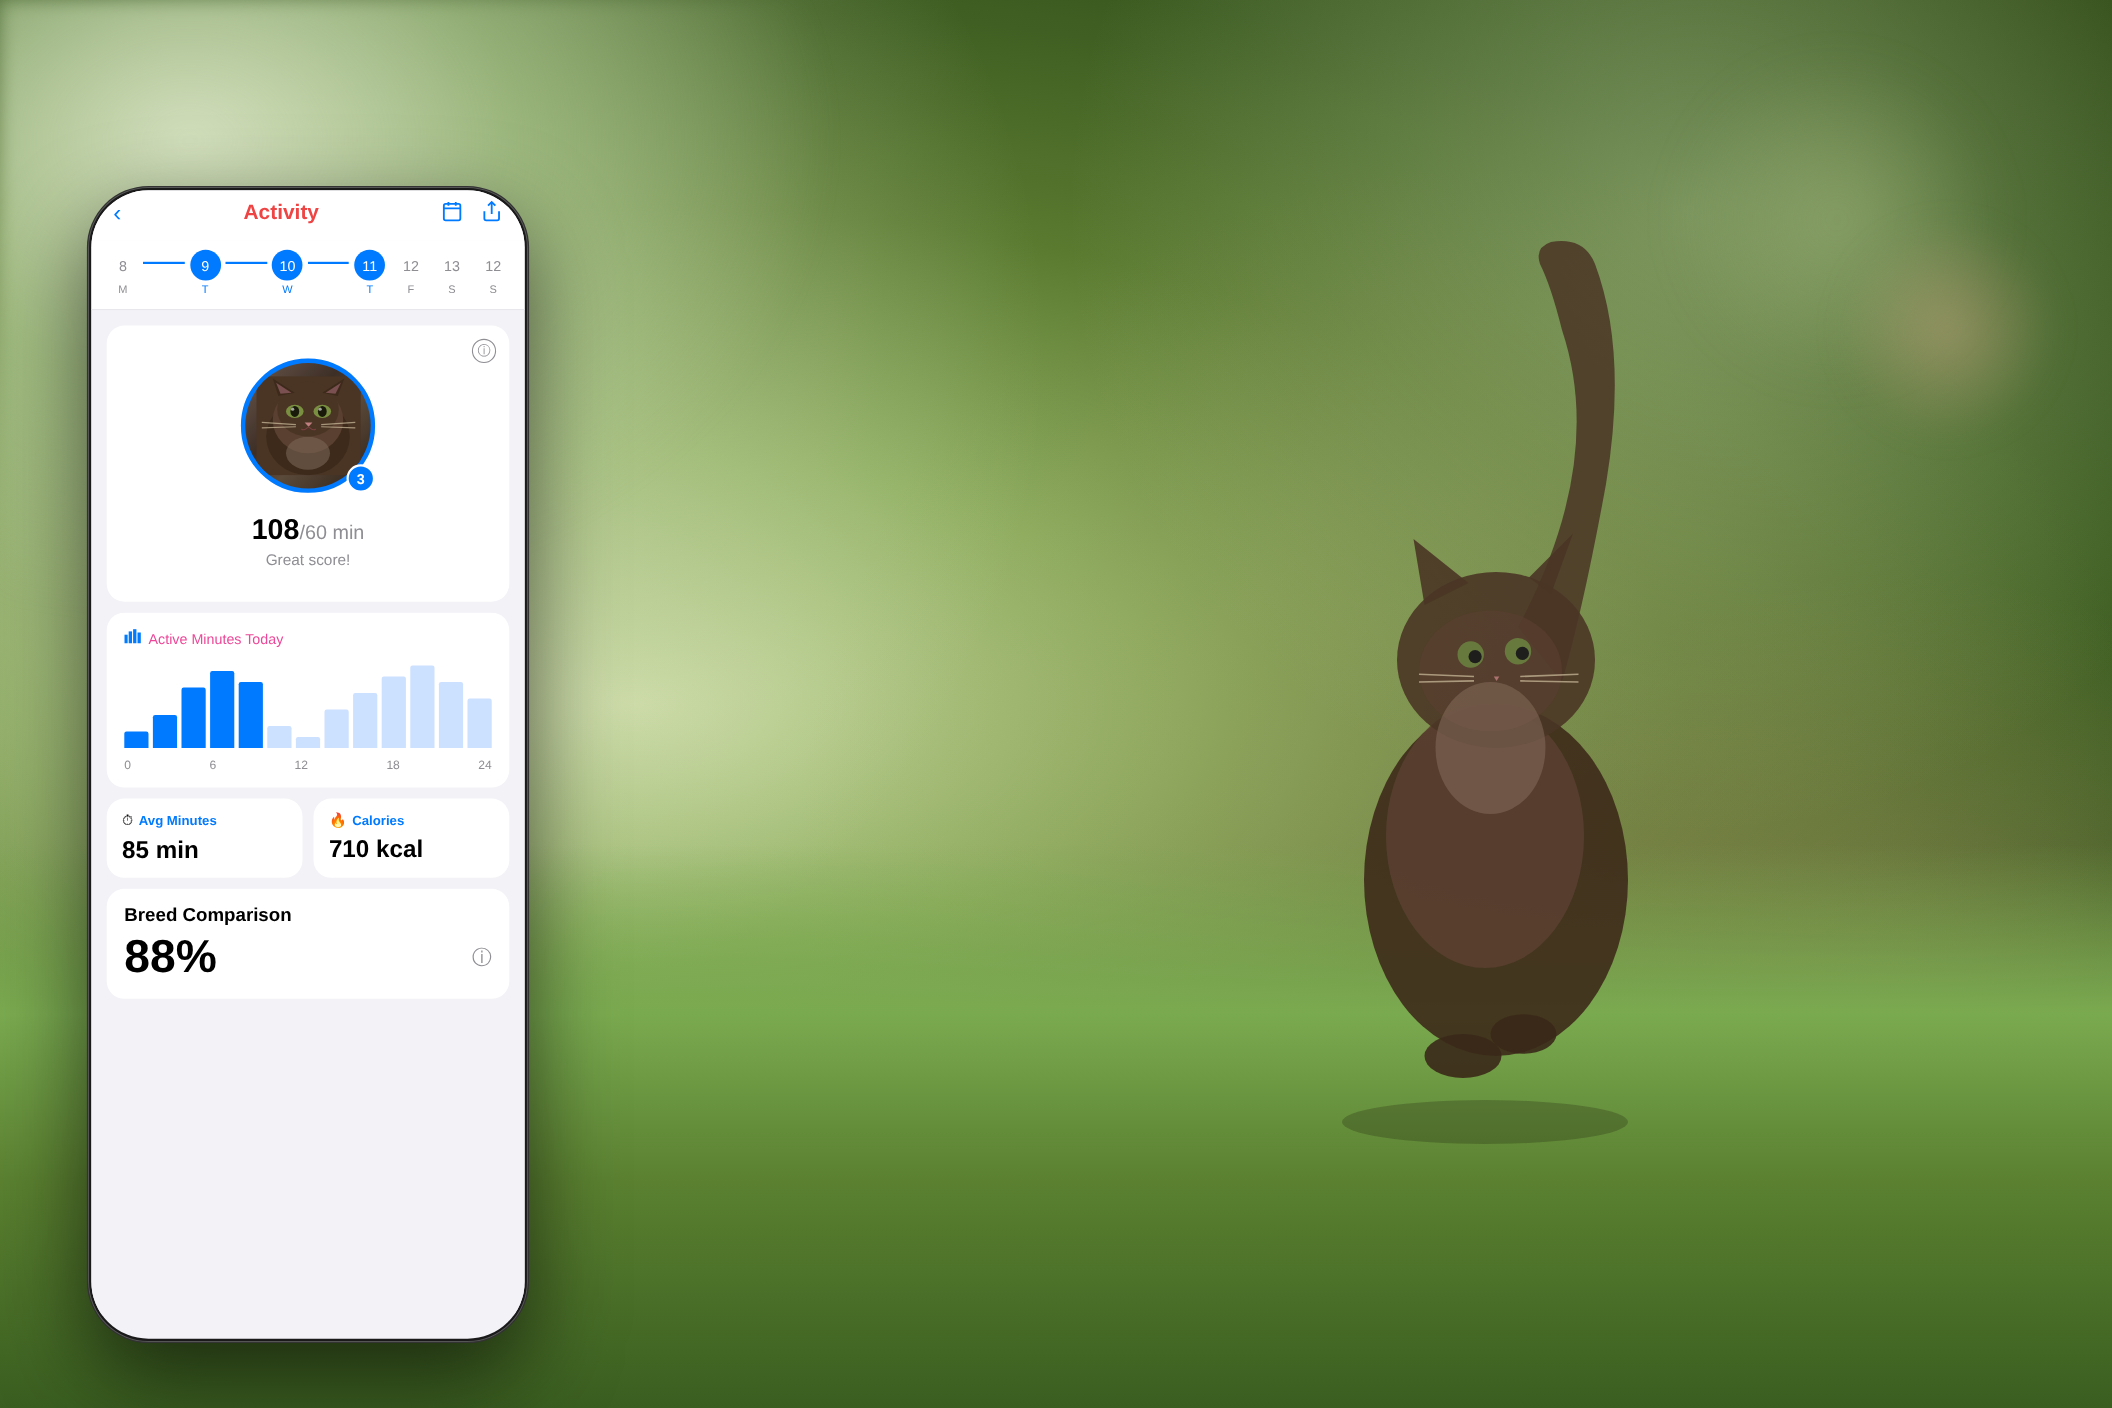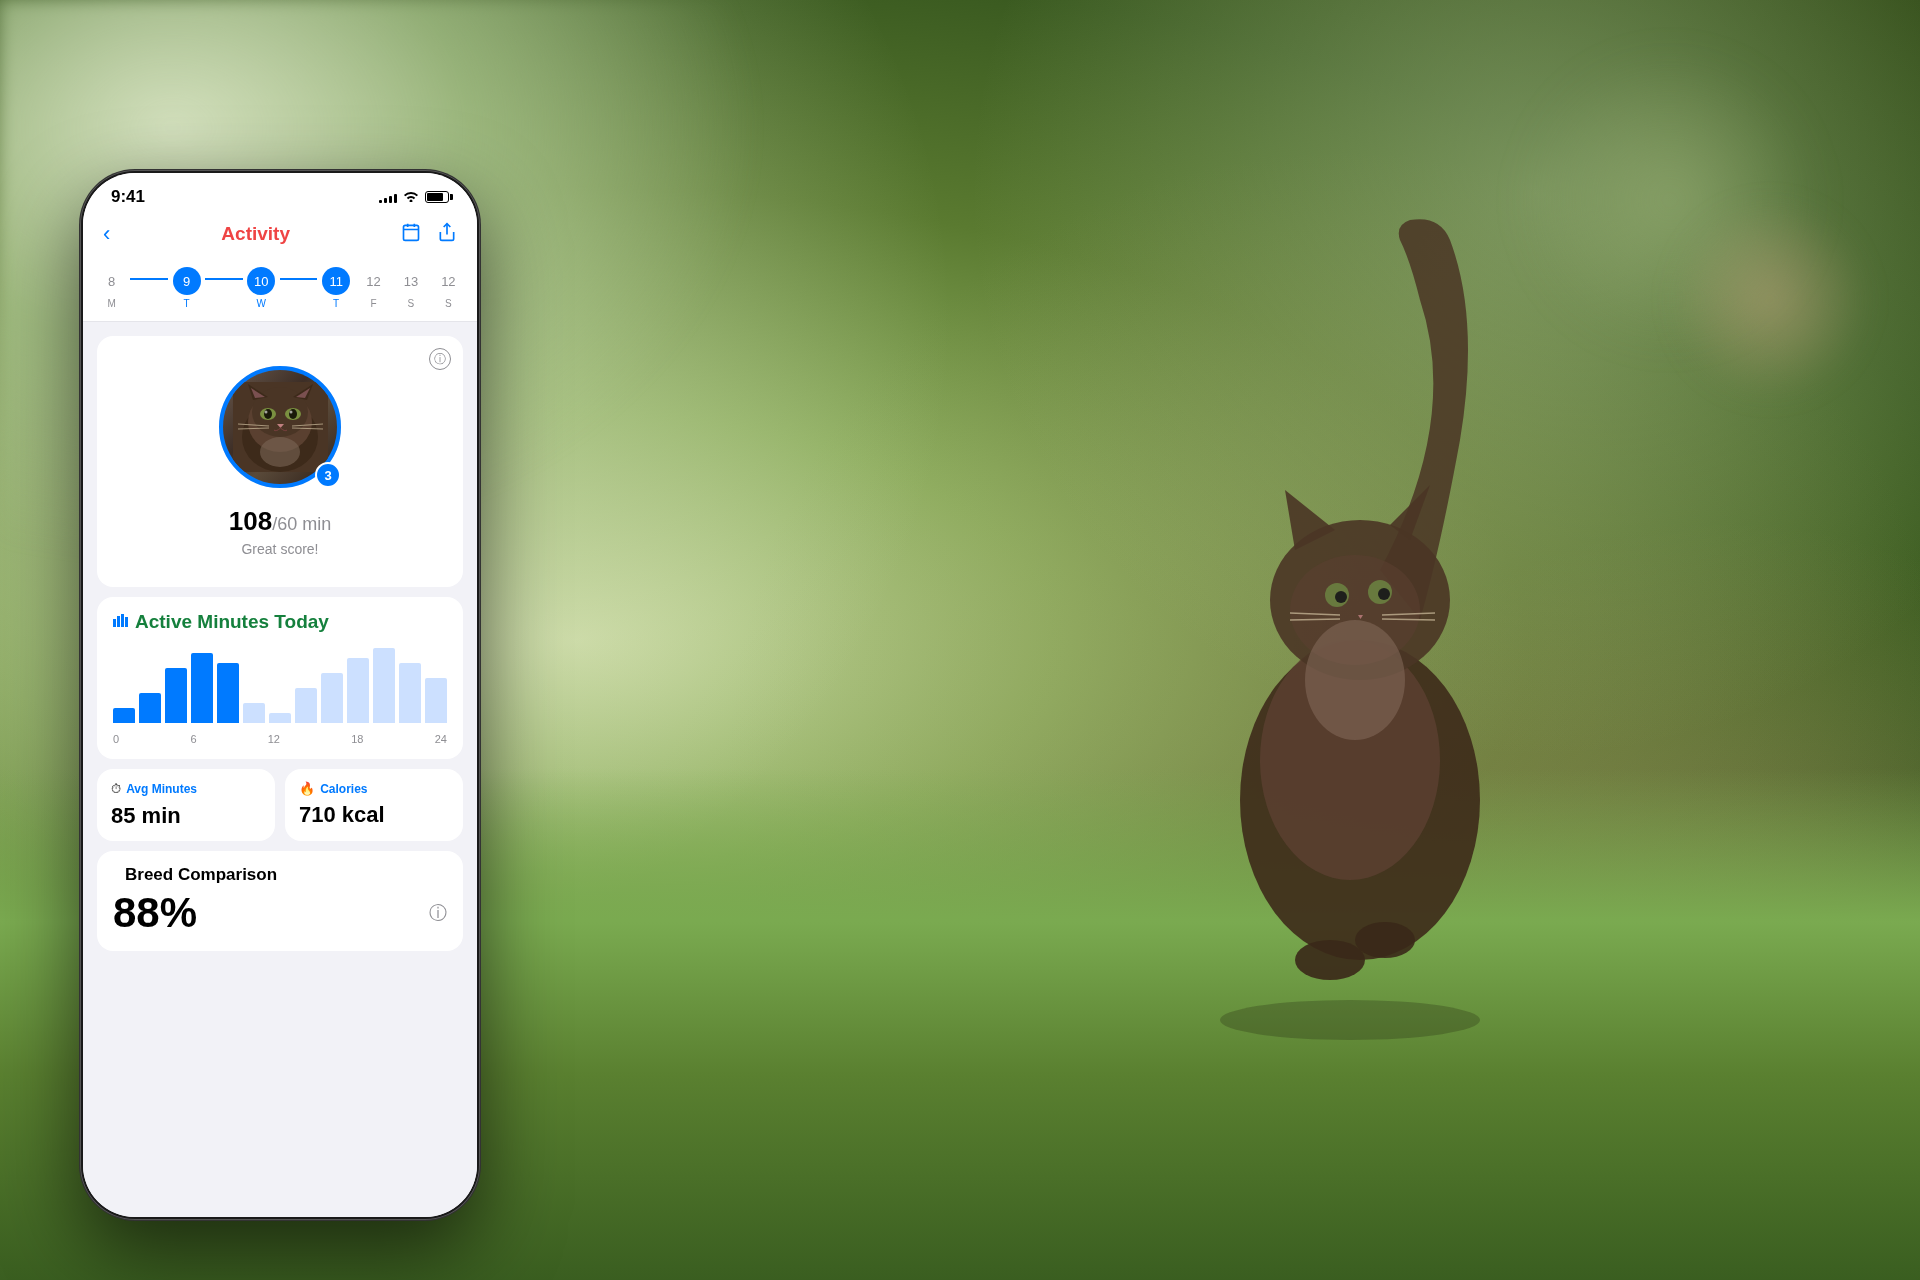--- a/index.html
+++ b/index.html
@@ -283,23 +283,23 @@
     }
 
     .chart-title {
       display: flex;
       align-items: center;
       gap: 6px;
       margin-bottom: 14px;
     }
 
     .chart-title-text {
-      font-size: 19px;
-      font-weight: 700;
-      color: #15803d;
+      font-size: 13px;
+      font-weight: 400;
+      color: #ec4899;
     }
 
     .bar-chart {
       display: flex;
       align-items: flex-end;
       gap: 4px;
       height: 80px;
       padding-bottom: 4px;
     }
 
@@ -368,21 +368,20 @@
       margin: 0 14px 10px;
       border-radius: 16px;
       padding: 14px 16px;
     }
 
     .breed-title {
       font-size: 17px;
       font-weight: 700;
       color: #000;
       margin-bottom: 4px;
-      margin-left: 12px;
     }
 
     .breed-pct {
       font-size: 42px;
       font-weight: 700;
       color: #000;
       display: flex;
       align-items: center;
       justify-content: space-between;
     }
@@ -486,39 +485,20 @@
 
     <ellipse cx="310" cy="900" rx="130" ry="20" fill="#1a1a0a" opacity="0.25"></ellipse>
   </svg>
 
 </div>
 
 <div class="phone-wrapper">
   <div class="phone-shell">
     <div class="phone-screen">
 
-      <div class="status-bar">
-        <span class="status-time">9:41</span>
-        <div class="status-icons">
-          <div class="signal-bars">
-            <div class="signal-bar" style="height:3px;"></div>
-            <div class="signal-bar" style="height:5px;"></div>
-            <div class="signal-bar" style="height:7px;"></div>
-            <div class="signal-bar" style="height:9px;"></div>
-          </div>
-          <span class="wifi-icon">
-            <svg width="16" height="12" viewBox="0 0 16 12">
-              <path d="M8 9.5a1.5 1.5 0 1 1 0 3 1.5 1.5 0 0 1 0-3zm0-3.5a6 6 0 0 1 4.24 1.76l-1.42 1.42A4 4 0 0 0 8 8a4 4 0 0 0-2.83 1.17L3.76 7.76A6 6 0 0 1 8 6zm0-4a10 10 0 0 1 7.07 2.93l-1.41 1.41A8 8 0 0 0 8 4a8 8 0 0 0-5.66 2.34L.93 4.93A10 10 0 0 1 8 2z" fill="#000"></path>
-            </svg>
-          </span>
-          <div class="battery-icon">
-            <div class="battery-fill"></div>
-          </div>
-        </div>
-      </div>
 
       <div class="nav-bar">
         <span class="nav-back">‹</span>
         <span class="nav-title">Activity</span>
         <div class="nav-icons">
           <span class="nav-icon-btn">
             <svg width="20" height="20" viewBox="0 0 24 24" fill="none" stroke="#007AFF" stroke-width="2">
               <rect x="3" y="4" width="18" height="18" rx="2"></rect>
                 <line x1="3" y1="9" x2="21" y2="9"></line>
                 <line x1="8" y1="2" x2="8" y2="6"></line>

